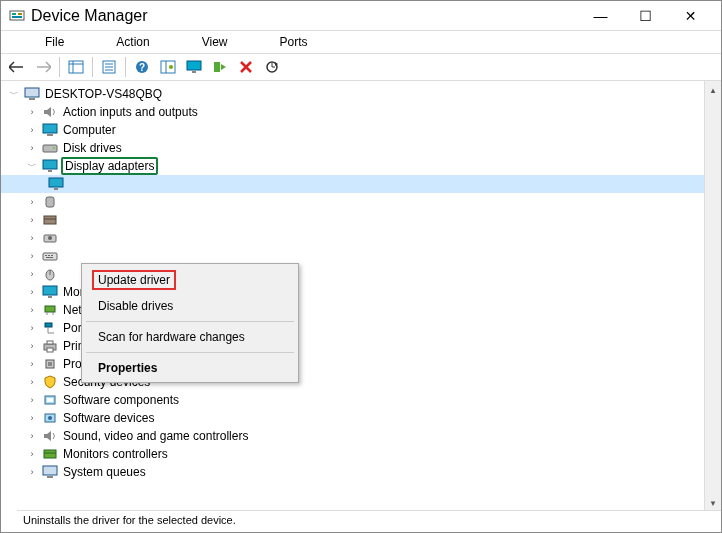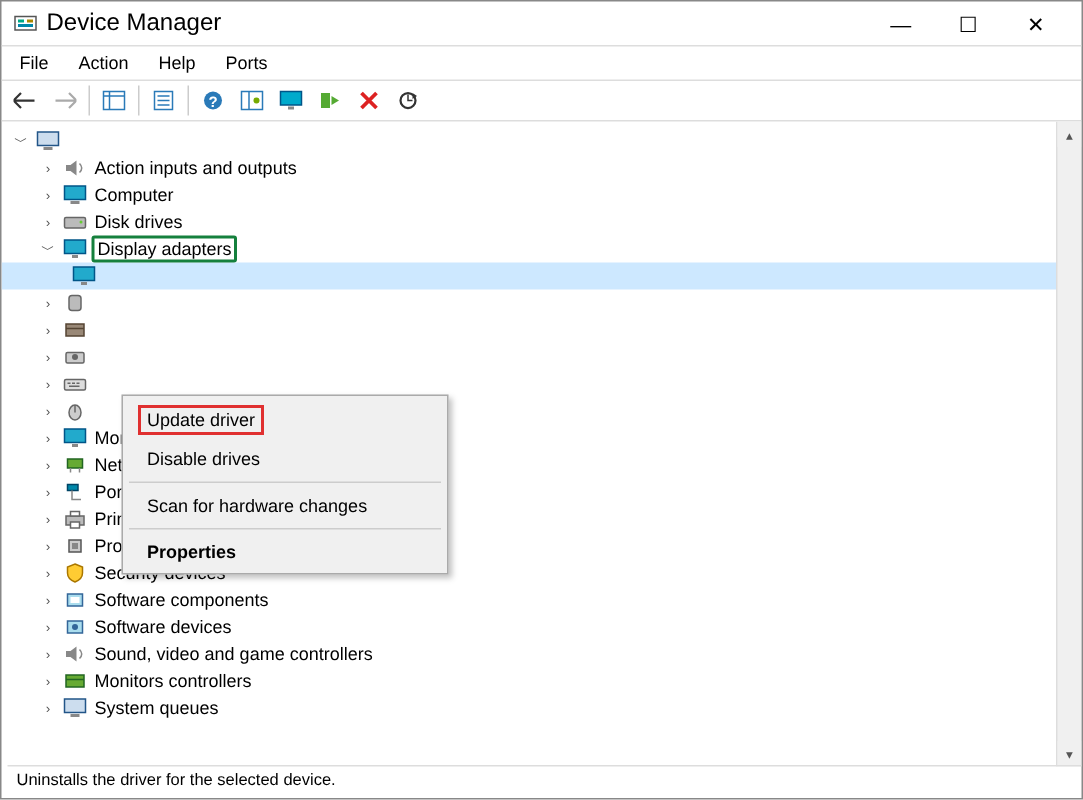--- a/index.html
+++ b/index.html
@@ -3,39 +3,39 @@
 <meta charset="utf-8">
 <style>
 * { box-sizing: border-box; margin: 0; padding: 0; }
 body { font-family: "Segoe UI", Tahoma, sans-serif; font-size: 12px; background: #fff; width: 722px; height: 533px; border: 1px solid #888; overflow: hidden; position: relative; }
 .titlebar { height: 30px; display: flex; align-items: center; padding: 0 8px; border-bottom: 1px solid #ddd; }
 .titlebar .app-icon { width: 16px; height: 16px; margin-right: 6px; }
 .titlebar .title { font-size: 16px; flex: 1; }
 .win-controls { display: flex; }
 .win-controls div { width: 45px; height: 30px; display: flex; align-items: center; justify-content: center; font-size: 14px; }
 .menubar { height: 22px; display: flex; align-items: center; padding: 0 4px; gap: 4px; }
-.menubar span { padding: 2px 8px; font-size: 12px; }
+.menubar span { padding: 2px 8px; font-size: 12px; margin-left: 32px; }
 .toolbar { height: 28px; display: flex; align-items: center; padding: 0 4px; border-top: 1px solid #ddd; border-bottom: 1px solid #ddd; gap: 2px; }
 .tool-btn { width: 24px; height: 22px; display: flex; align-items: center; justify-content: center; border: 1px solid transparent; }
 .tool-sep { width: 1px; height: 20px; background: #ccc; margin: 0 2px; }
 .content { position: relative; height: 430px; overflow: hidden; }
 .scrollbar-track { position: absolute; right: 0; top: 0; width: 17px; height: 100%; background: #f0f0f0; border-left: 1px solid #ddd; }
 .scroll-arrow { height: 17px; display: flex; align-items: center; justify-content: center; background: #f0f0f0; font-size: 9px; color: #555; }
 .tree { padding: 4px 0; }
 .tree-row { display: flex; align-items: center; height: 18px; padding-left: var(--indent, 4px); white-space: nowrap; }
 .chevron { width: 14px; height: 14px; display: flex; align-items: center; justify-content: center; font-size: 9px; color: #555; cursor: pointer; }
 .node-icon { width: 16px; height: 16px; margin: 0 3px; display: inline-flex; align-items: center; justify-content: center; }
 .node-label { font-size: 12px; padding: 1px 2px; }
 .highlight-box { border: 2px solid #15803d; border-radius: 2px; padding: 0 2px; }
 .context-menu { position: absolute; left: 80px; top: 182px; width: 218px; background: #f0f0f0; border: 1px solid #aaa; box-shadow: 2px 2px 4px rgba(0,0,0,0.25); padding: 2px; z-index: 10; }
 .ctx-item { padding: 5px 14px; font-size: 12px; }
 .ctx-item.bold { font-weight: bold; }
 .ctx-sep { height: 1px; background: #ccc; margin: 3px 2px; }
 .ctx-highlight { border: 2px solid #e03030; display: inline-block; padding: 1px 4px; margin: 2px 8px; }
-.statusbar { position: absolute; bottom: 0; left: 4px; right: 0; height: 22px; border-top: 1px solid #ddd; padding: 3px 6px; font-size: 11px; }
+.statusbar { position: absolute; bottom: 0; left: 16px; right: 0; height: 22px; border-top: 1px solid #ddd; padding: 3px 6px; font-size: 11px; }
 svg { display: block; }
 </style>
 </head>
 <body>
 
 <div class="titlebar">
   <span class="app-icon">
     <svg width="16" height="16" viewBox="0 0 16 16">
         <rect x="1" y="3" width="14" height="9" fill="none" stroke="#555" stroke-width="1"></rect>
         <rect x="3" y="5" width="4" height="2" fill="#0a8"></rect>
@@ -47,21 +47,21 @@
   <div class="win-controls">
     <div>—</div>
     <div>☐</div>
     <div>✕</div>
   </div>
 </div>
 
 <div class="menubar">
   <span>File</span>
   <span>Action</span>
-  <span>Help</span>
+  <span>View</span>
   <span>Ports</span>
 </div>
 
 <div class="toolbar">
   <div class="tool-btn">
       <svg width="16" height="12" viewBox="0 0 16 12">
         <path d="M5 1 L0 6 L5 11 M0 6 H14" stroke="#333" stroke-width="1.5" fill="none"></path>
       </svg>
     </div>
   <div class="tool-btn">
@@ -130,20 +130,21 @@
   <div class="tree">
 
     <div class="tree-row" style="--indent:6px">
       <span class="chevron">﹀</span>
       <span class="node-icon">
           <svg width="16" height="14">
             <rect x="1" y="1" width="14" height="9" fill="#cde" stroke="#258"></rect>
             <rect x="5" y="11" width="6" height="2" fill="#888"></rect>
           </svg>
         </span>
+      <span class="node-label">DESKTOP-VS48QBQ</span>
     </div>
 
     <div class="tree-row" style="--indent:24px">
       <span class="chevron">›</span>
       <span class="node-icon">
           <svg width="16" height="14">
             <path d="M2 5 H5 L9 2 V12 L5 9 H2 Z" fill="#888"></path>
             <path d="M11 4 Q14 7 11 10" stroke="#888" fill="none"></path>
           </svg>
         </span>

